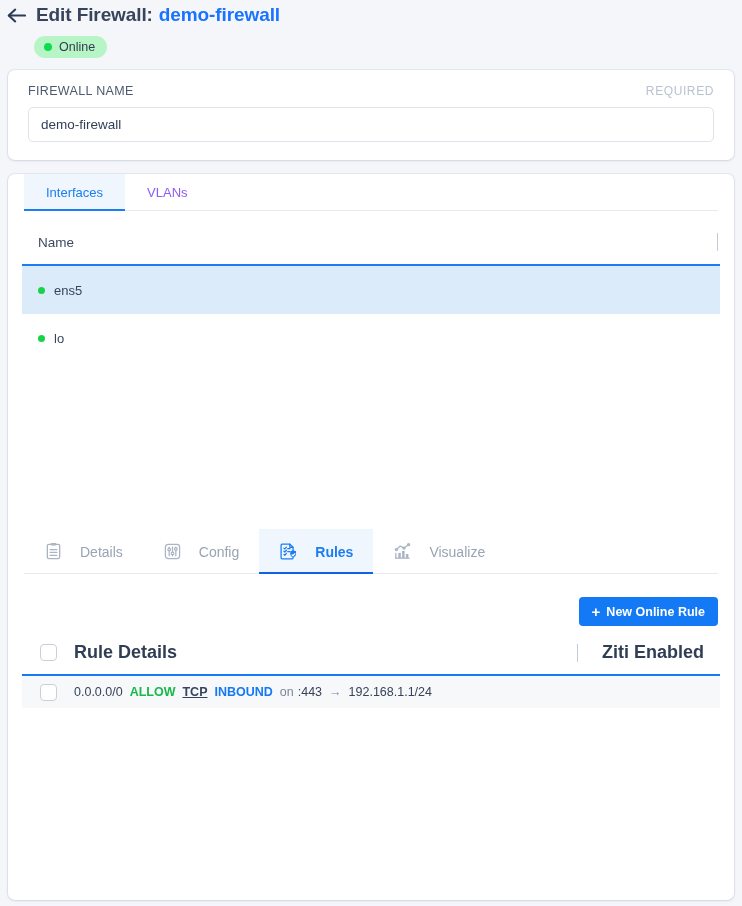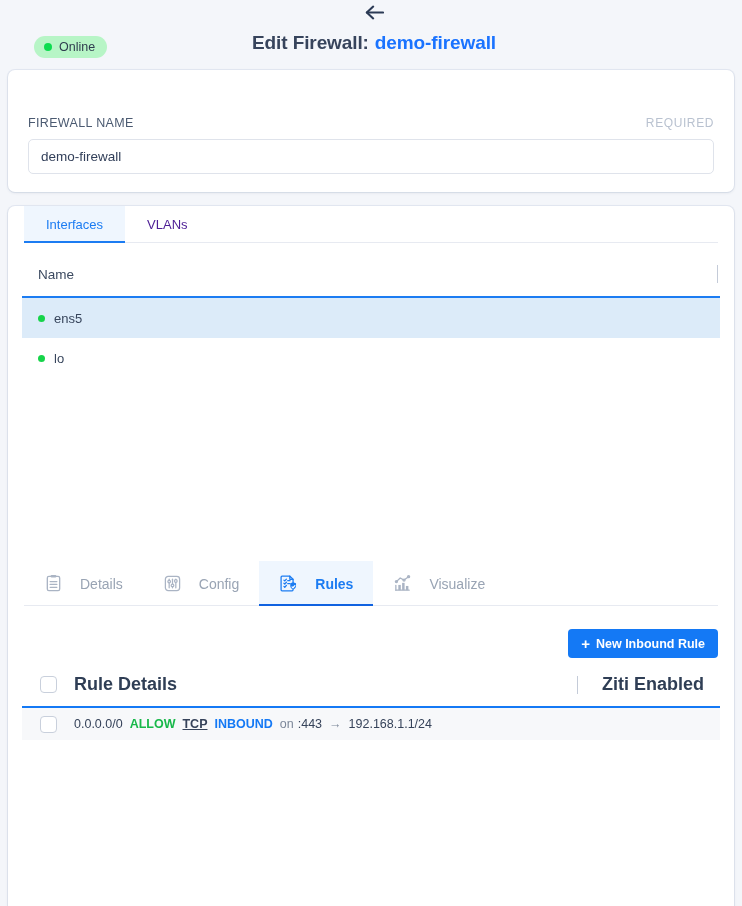--- a/index.html
+++ b/index.html
@@ -6,21 +6,21 @@
   html, body {
     width: 742px; height: 906px;
     background: #f4f6fa;
     font-family: "Liberation Sans", sans-serif;
     -webkit-font-smoothing: antialiased;
     overflow: hidden;
   }
 
   
   .page-header { padding: 2px 0 0 6px; }
-  .title-row { display: flex; align-items: center; gap: 10px; height: 26px; flex-direction: column; }
+  .title-row { display: flex; align-items: center; gap: 10px; height: 26px; }
   .back-arrow {
     width: 20px; height: 20px; flex: none;
     display: flex; align-items: center; justify-content: center;
     color: #2b3a55; cursor: pointer;
   }
   .page-title {
     font-size: 19px; font-weight: bold; color: #37445c;
     letter-spacing: -0.1px; white-space: nowrap;
   }
   .page-title .fw-name { color: #1a73ff; margin-left: 6px; }
@@ -44,61 +44,61 @@
   #name-card { margin-top: 12px; padding: 14px 20px 18px 20px; }
 
   .field-label-row {
     display: flex; justify-content: space-between; align-items: baseline;
     margin-bottom: 9px;
   }
   .field-label {
     font-size: 12.5px; color: #4b5a71; letter-spacing: .35px;
   }
   .field-required {
-    font-size: 12px; color: #b9c2d0; letter-spacing: .6px; margin-top: 32px;
+    font-size: 12px; color: #b9c2d0; letter-spacing: .6px;
   }
   .text-input {
     width: 100%; height: 35px;
     border: 1px solid #dfe3eb; border-radius: 5px;
     padding: 0 12px; font-size: 13.5px; color: #33405a;
     font-family: "Liberation Sans", sans-serif;
     background: #fff; outline: none;
   }
 
   
   #ni-card { margin-top: 14px; height: 726px; position: relative; }
   .ni-head {
     display: flex; align-items: flex-start; justify-content: space-between;
     padding: 16px 18px 0 16px;
   }
   .ni-title { font-size: 16.5px; font-weight: bold; color: #143a8c; letter-spacing: -.1px; }
   .expand-btn { width: 24px; height: 24px; cursor: pointer; }
 
   .tabstrip { display: flex; border-bottom: 1px solid #e7eaf1; margin: 14px 16px 4px 16px; }
   .tab {
-    font-size: 13px; color: #4c1d95; padding: 11px 22px 10px 22px;
+    font-size: 13px; color: #8b5cf6; padding: 11px 22px 10px 22px;
     cursor: pointer; position: relative; white-space: nowrap;
   }
   .tab.active { color: #1c7cf2; background: #eff6fe; }
   .tab.active::after {
     content: ""; position: absolute; left: 0; right: 0; bottom: -1px;
     height: 2.5px; background: #1c7cf2;
   }
 
   
   .iface-table { margin: 22px 14px 0 14px; }
   .iface-th {
     display: flex; align-items: center; justify-content: space-between;
     font-size: 13.5px; color: #3c4a60; padding: 0 0 13px 16px;
     border-bottom: 2.5px solid #1c7cf2; position: relative;
   }
   .col-resize { width: 1px; height: 18px; background: #c4cbd8; margin-right: 2px; }
   .iface-row {
     display: flex; align-items: center; gap: 9px;
-    height: 40px; padding-left: 16px; font-size: 13px; color: #37455c;
+    height: 48px; padding-left: 16px; font-size: 13px; color: #37455c;
     cursor: pointer;
   }
   .iface-row.selected { background: #dcebf9; }
   .iface-row .dot { width: 7px; height: 7px; background: #16d44a; }
 
   
   .inner-tabs {
     display: flex; align-items: stretch;
     border-bottom: 1px solid #e7eaf1;
     margin: 0 16px; position: absolute; left: 0; right: 0; top: 355px;
@@ -311,21 +311,21 @@
       <span>Visualize</span>
     </div>
   </div>
 
   <div class="filter-area">
 
 
     <div class="newrule-wrap">
       <button class="btn-primary">
         <span class="plus">+</span>
-        <span>New Inbound Rule</span>
+        <span>New Online Rule</span>
       </button>
     </div>
 
     <div class="rules-table">
       <div class="rules-th">
         <span class="cb-cell">
           <span class="checkbox"></span>
         </span>
         <span class="th-rule">Rule Details</span>
         <span class="th-ziti">

